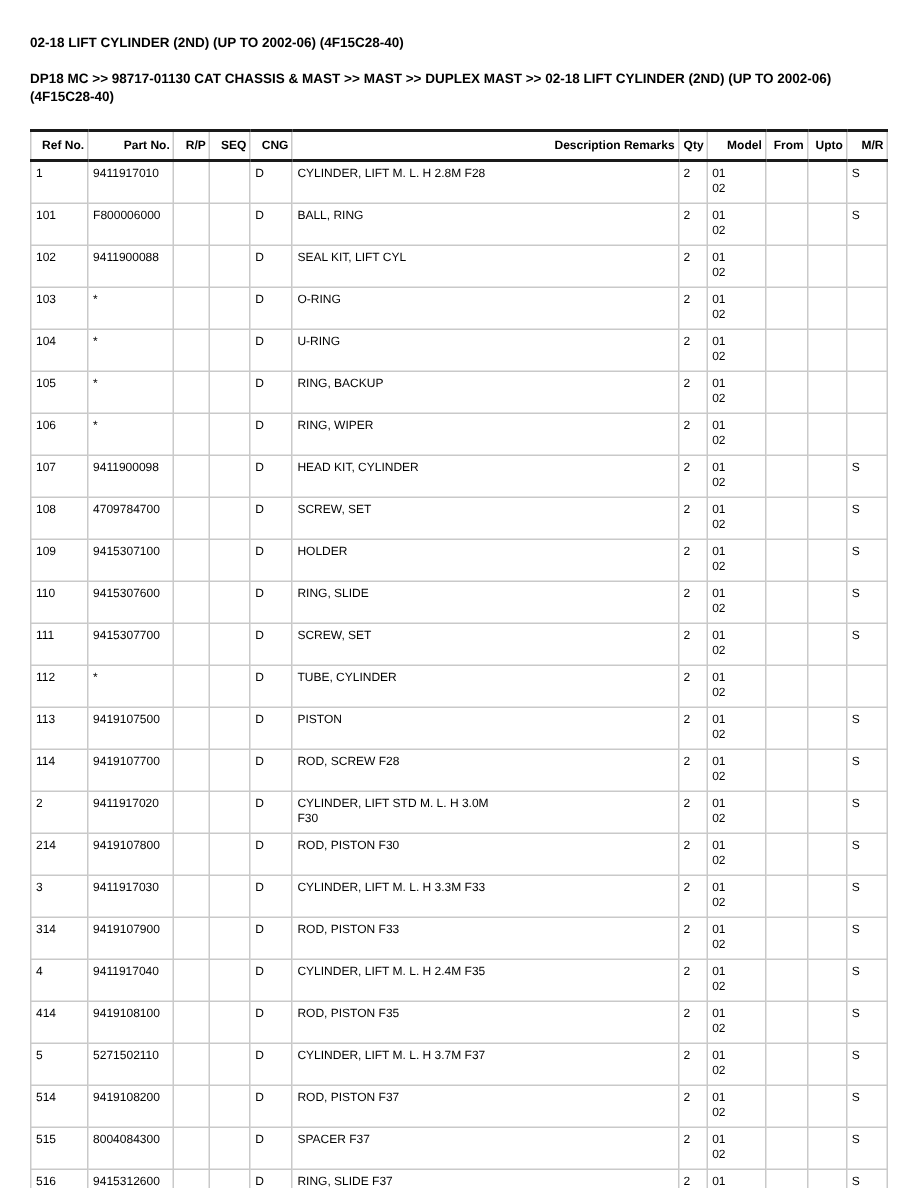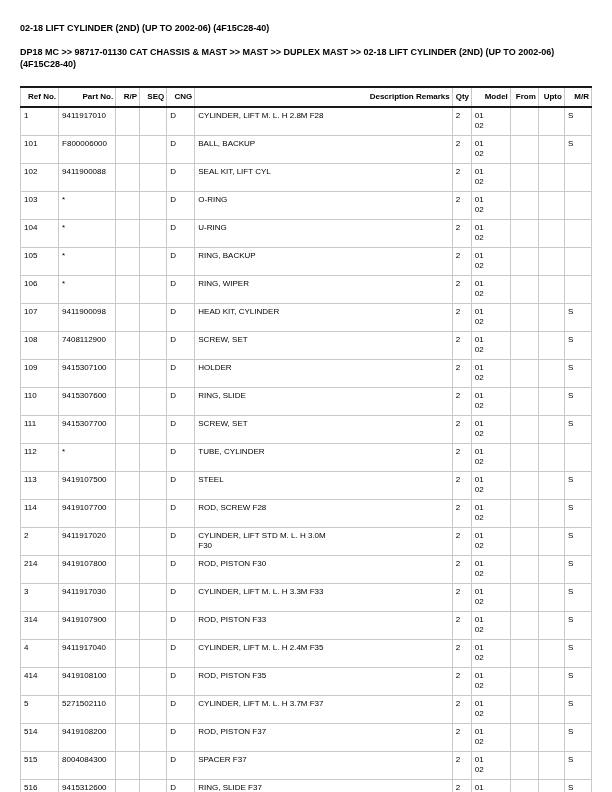--- a/index.html
+++ b/index.html
@@ -154,21 +154,21 @@
           <td>
             <div></div>
           </td>
           <td>
             <div></div>
           </td>
           <td>
             <div>D</div>
           </td>
           <td>
-            <div>BALL, BACKUP</div>
+            <div>BALL, RING</div>
           </td>
           <td>
             <div>2</div>
           </td>
           <td>
             <div>01</div>
             <div>02</div>
           </td>
           <td>
             <div></div>
@@ -394,21 +394,21 @@
           </td>
           <td>
             <div>S</div>
           </td>
         </tr>
         <tr>
           <td>
             <div>108</div>
           </td>
           <td>
-            <div>7408112900</div>
+            <div>4709784700</div>
           </td>
           <td>
             <div></div>
           </td>
           <td>
             <div></div>
           </td>
           <td>
             <div>D</div>
           </td>
@@ -586,21 +586,21 @@
           <td>
             <div></div>
           </td>
           <td>
             <div></div>
           </td>
           <td>
             <div>D</div>
           </td>
           <td>
-            <div>STEEL</div>
+            <div>PISTON</div>
           </td>
           <td>
             <div>2</div>
           </td>
           <td>
             <div>01</div>
             <div>02</div>
           </td>
           <td>
             <div></div>

